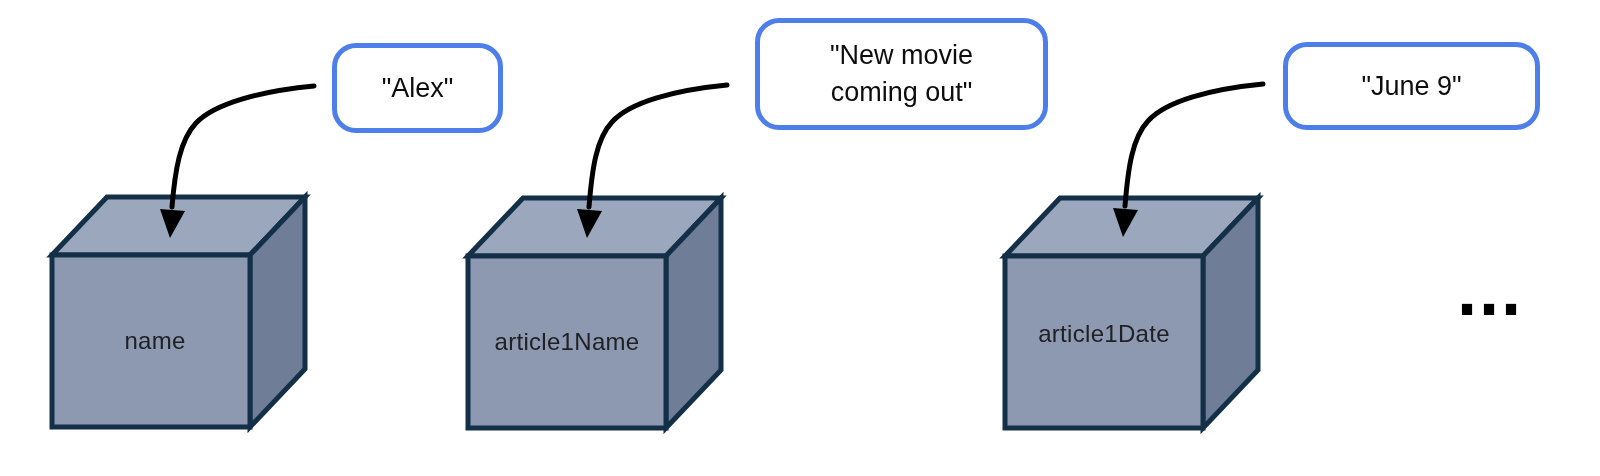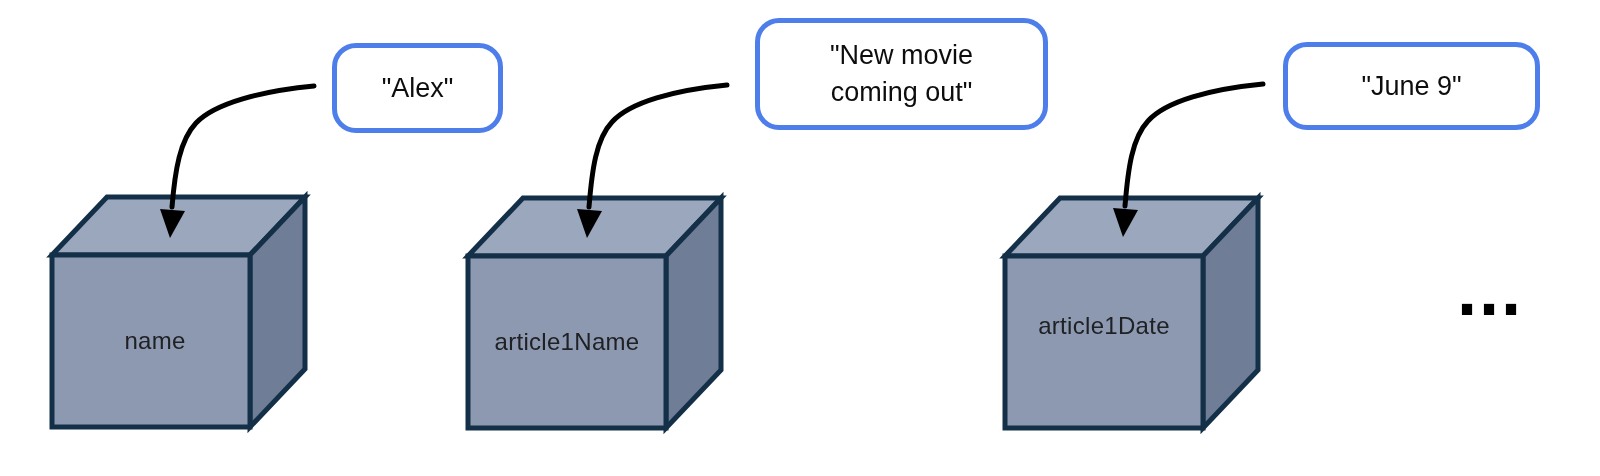--- a/index.html
+++ b/index.html
@@ -94,21 +94,21 @@
     <g>
       <path class="arrow-shaft" d="M 1263 84 C 1211 89 1166 101 1148 121 C 1132 138 1128 169 1125 206"></path>
       <polygon class="arrow-head" points="1113,208 1138,210 1123,237"></polygon>
     </g>
 
     <text class="ellipsis-text" x="1489" y="315" text-anchor="middle">...</text>
   </svg>
 
   <div class="cube-label" style="left:56px;  top:255px; width:198px; height:172px;">name</div>
   <div class="cube-label" style="left:468px; top:256px; width:198px; height:172px;">article1Name</div>
-  <div class="cube-label" style="left:1005px;top:240px; width:198px; height:172px;">article1Date</div>
+  <div class="cube-label" style="left:1005px;top:248px; width:198px; height:172px;">article1Date</div>
 
   <div class="callout" style="left:332px; top:43px; width:171px; height:90px;">
     <span class="callout-text">"Alex"</span>
   </div>
   <div class="callout" style="left:755px; top:18px; width:293px; height:112px;">
     <span class="callout-text">"New movie
 coming out"</span>
   </div>
   <div class="callout" style="left:1283px; top:42px; width:257px; height:88px;">
     <span class="callout-text">"June 9"</span>

